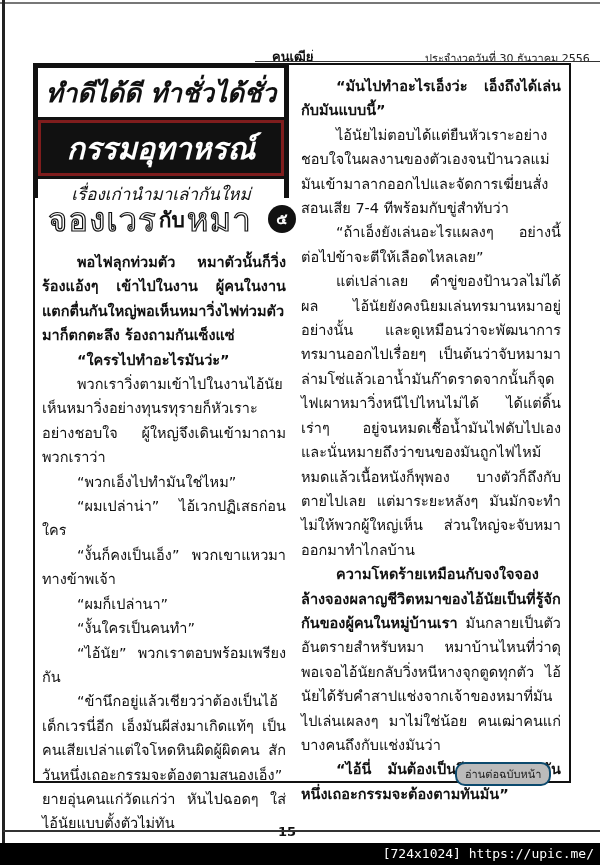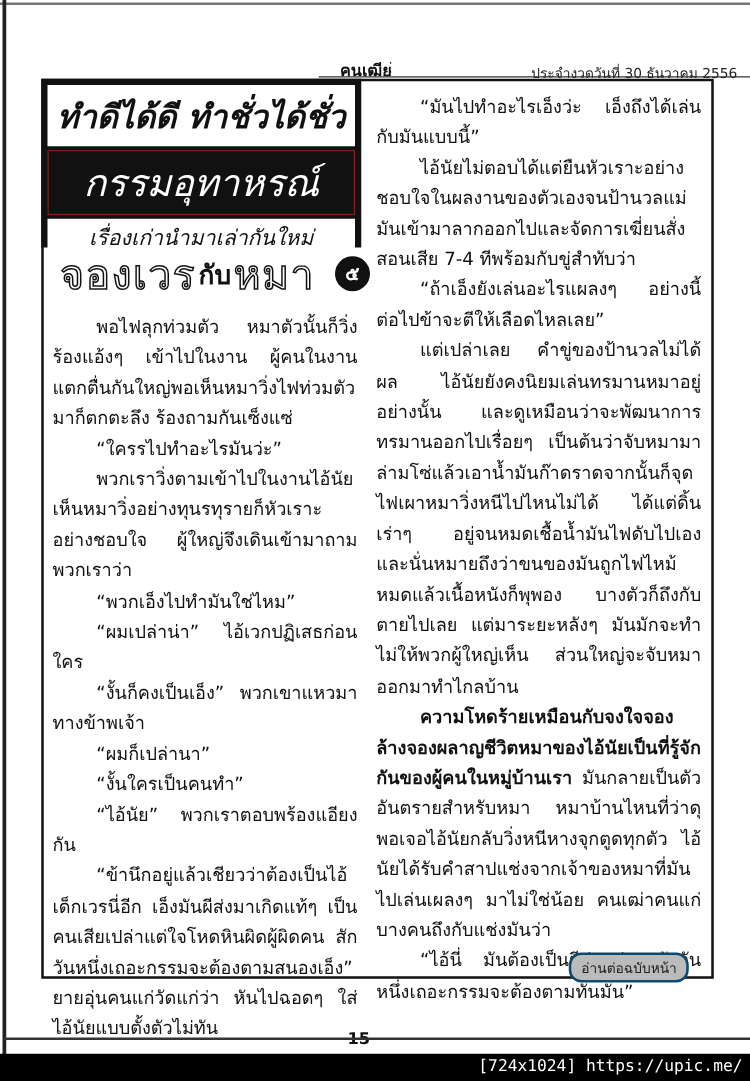--- a/index.html
+++ b/index.html
@@ -34,23 +34,24 @@
   }
   .title-box {
     position: absolute; left: 33px; top: 63px; width: 256px; height: 135px;
     background: #111; box-sizing: border-box; padding: 5px;
   }
   .title-top {
     height: 49px; background: #fff; display: flex; align-items: center; justify-content: center;
     font-family: "DejaVu Serif", serif; font-style: italic; font-size: 26px; color: #111; font-weight: bold;
   }
   .title-mid {
-    margin-top: 3px; height: 50px; border: 1px solid #7f1d1d; display: flex; align-items: center;
+    margin-top: 3px; height: 50px; border: 3px solid #7f1d1d; display: flex; align-items: center;
     justify-content: center; color: #fff; font-family: "DejaVu Serif", serif; font-style: italic;
     font-size: 30px;
+    font-weight: bold;
   }
   .title-bot {
     margin-top: 3px; height: 28px; background: #ffffff; display: flex; align-items: center;
     justify-content: center; font-family: "DejaVu Serif", serif; font-style: italic; font-size: 17px;
   }
   .series-title {
     position: absolute; left: 48px; top: 198px; height: 42px; display: flex; align-items: center;
   }
   .series-outline {
     font-family: "DejaVu Sans", sans-serif; font-size: 33px; color: #fff;
@@ -61,21 +62,21 @@
     margin-left: 16px; width: 28px; height: 28px; border-radius: 50%; background: #111; color: #fff;
     display: flex; align-items: center; justify-content: center; font-size: 15px; font-weight: bold;
   }
   .col {
     position: absolute; font-size: 14.5px; line-height: 24.4px;
   }
   .col-left { left: 42px; top: 250px; width: 244px; }
   .col-right { left: 301px; top: 74px; width: 260px; }
   .col p { margin: 0; text-align: justify; }
   .col p.ind { text-indent: 35px; }
-  .col p.bold { font-weight: normal; }
+  .col p.bold { font-weight: bold; }
   .col span.b { font-weight: bold; }
   .continue-pill {
     position: absolute; left: 455px; top: 762px; padding: 1px 8px;
     background: #bbb; border: 2px solid #0c4a6e; border-radius: 10px; font-size: 11px; color: #222;
   }
   .page-number {
     position: absolute; left: 278px; top: 796px; font-weight: bold; font-size: 13px; margin-top: 28px;
   }
   .bottom-bar {
     position: absolute; left: 0; top: 843px; width: 600px; height: 22px; background: #000;
@@ -114,21 +115,21 @@
 
 <div class="col col-left">
   <p class="ind bold">พอไฟลุกท่วมตัว หมาตัวนั้นก็วิ่งร้องแอ้งๆ เข้าไปในงาน  ผู้คนในงานแตกตื่นกันใหญ่พอเห็นหมาวิ่งไฟท่วมตัวมาก็ตกตะลึง  ร้องถามกันเซ็งแซ่</p>
   <p class="ind bold">“ใครรไปทำอะไรมันว่ะ”</p>
   <p class="ind">พวกเราวิ่งตามเข้าไปในงานไอ้นัยเห็นหมาวิ่งอย่างทุนรทุรายก็หัวเราะอย่างชอบใจ  ผู้ใหญ่จึงเดินเข้ามาถามพวกเราว่า</p>
   <p class="ind">“พวกเอ็งไปทำมันใช่ไหม”</p>
   <p class="ind">“ผมเปล่าน่า” ไอ้เวกปฏิเสธก่อนใคร</p>
   <p class="ind">“งั้นก็คงเป็นเอ็ง”   พวกเขาแหวมาทางข้าพเจ้า</p>
   <p class="ind">“ผมก็เปล่านา”</p>
   <p class="ind">“งั้นใครเป็นคนทำ”</p>
-  <p class="ind">“ไอ้นัย” พวกเราตอบพร้องแอียงกัน</p>
+  <p class="ind">“ไอ้นัย” พวกเราตอบพร้อมเพรียงกัน</p>
   <p class="ind">“ข้านึกอยู่แล้วเชียวว่าต้องเป็นไอ้เด็กเวรนี่อีก เอ็งมันผีส่งมาเกิดแท้ๆ   เป็นคนเสียเปล่าแต่ใจโหดหินผิดผู้ผิดคน  สักวันหนึ่งเถอะกรรมจะต้องตามสนองเอ็ง” ยายอุ่นคนแก่วัดแก่ว่า หันไปฉอดๆ ใส่ไอ้นัยแบบตั้งตัวไม่ทัน</p>
 </div>
 
 <div class="col col-right">
   <p class="ind bold">“มันไปทำอะไรเอ็งว่ะ   เอ็งถึงได้เล่นกับมันแบบนี้”</p>
   <p class="ind">ไอ้นัยไม่ตอบได้แต่ยืนหัวเราะอย่างชอบใจในผลงานของตัวเองจนป้านวลแม่มันเข้ามาลากออกไปและจัดการเฆี่ยนสั่งสอนเสีย  7-4  ทีพร้อมกับขู่สำทับว่า</p>
   <p class="ind">“ถ้าเอ็งยังเล่นอะไรแผลงๆ  อย่างนี้  ต่อไปข้าจะตีให้เลือดไหลเลย”</p>
   <p class="ind">แต่เปล่าเลย  คำขู่ของป้านวลไม่ได้ผล  ไอ้นัยยังคงนิยมเล่นทรมานหมาอยู่อย่างนั้น  และดูเหมือนว่าจะพัฒนาการทรมานออกไปเรื่อยๆ เป็นต้นว่าจับหมามาล่ามโซ่แล้วเอาน้ำมันก๊าดราดจากนั้นก็จุดไฟเผาหมาวิ่งหนีไปไหนไม่ได้  ได้แต่ดิ้นเร่าๆ อยู่จนหมดเชื้อน้ำมันไฟดับไปเอง และนั่นหมายถึงว่าขนของมันถูกไฟไหม้หมดแล้วเนื้อหนังก็พุพอง  บางตัวก็ถึงกับตายไปเลย  แต่มาระยะหลังๆ  มันมักจะทำไม่ให้พวกผู้ใหญ่เห็น  ส่วนใหญ่จะจับหมาออกมาทำไกลบ้าน</p>
   <p class="ind"><span class="b">ความโหดร้ายเหมือนกับจงใจจองล้างจองผลาญชีวิตหมาของไอ้นัยเป็นที่รู้จักกันของผู้คนในหมู่บ้านเรา</span><span>  มันกลายเป็นตัวอันตรายสำหรับหมา หมาบ้านไหนที่ว่าดุ พอเจอไอ้นัยกลับวิ่งหนีหางจุกตูดทุกตัว  ไอ้นัยได้รับคำสาปแช่งจากเจ้าของหมาที่มันไปเล่นเผลงๆ  มาไม่ใช่น้อย คนเฒ่าคนแก่บางคนถึงกับแช่งมันว่า</span></p>
   <p class="ind bold">“ไอ้นี่  มันต้องเป็นผีห่าแน่ๆ  สักวันหนึ่งเถอะกรรมจะต้องตามทันมัน”</p>

